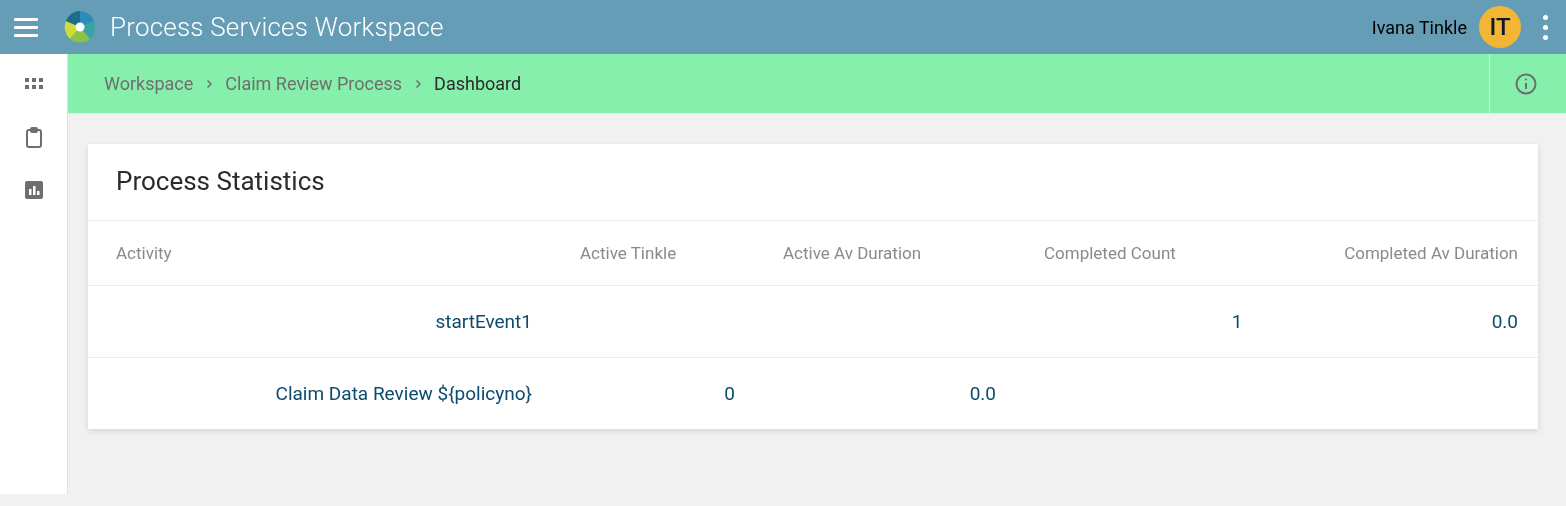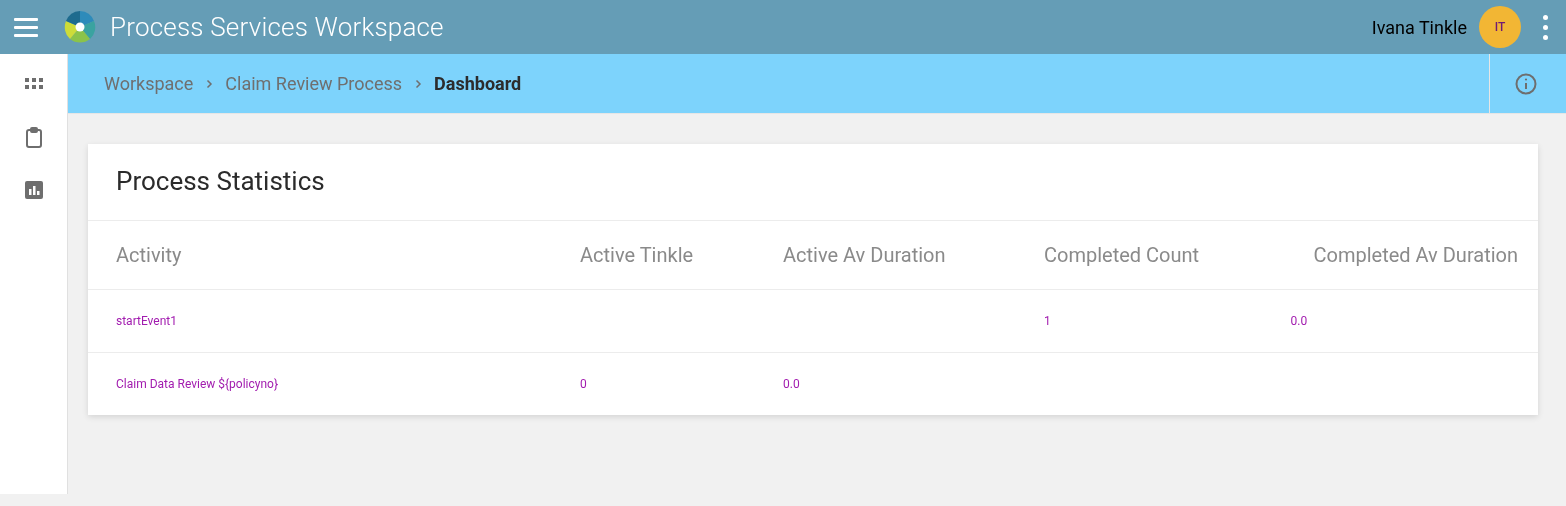--- a/index.html
+++ b/index.html
@@ -32,66 +32,66 @@
   .app-logo {
     width: 36px; height: 36px; margin-right: 12px; display:flex; align-items:center; justify-content:center;
   }
   .app-title {
     font-size: 26px; font-weight: 300; letter-spacing: .2px; color:#fff;
   }
   .topbar-spacer { flex: 1; }
   .username { font-size: 18px; color: #000000; margin-right: 12px; }
   .avatar {
     width: 42px; height: 42px; border-radius: 50%;
-    background: #f2b634; color:#701a75;
+    background: #f2b634; color:#0f172a;
     display:flex; align-items:center; justify-content:center;
-    font-size: 12px; font-weight: 500;
+    font-size: 24px; font-weight: 500;
     margin-right: 16px;
   }
   .kebab { display:flex; flex-direction:column; gap:5px; cursor:pointer; padding:6px; }
   .kebab span { width:5px; height:5px; border-radius:50%; background:#fff; }
 
   
   .main { display:flex; height: calc(506px - 66px); }
   .sidebar {
     width: 68px; background:#fff; border-right:1px solid #e0e0e0;
     display:flex; flex-direction:column; align-items:center; padding-top:20px; gap:28px;
   }
   .side-icon { color:#6e6e6e; cursor:pointer; display:flex; }
   .side-icon.active { color:#6e6e6e; }
 
   .content { flex:1; background:#f1f1f1; position:relative; }
   .breadcrumb-bar {
-    height: 60px; background:#7dd3fc; border-bottom:1px solid #e6e6e6;
+    height: 60px; background:#86efac; border-bottom:1px solid #e6e6e6;
     display:flex; align-items:center; padding-left:36px; padding-right:20px;
     color:#6f6f6f; font-size:18px;
   }
   .breadcrumb-bar .crumb { cursor:pointer; }
   .breadcrumb-bar .sep { margin: 0 10px; display:flex; }
-  .breadcrumb-bar .current { color:#2c2c2c; font-weight:700; }
+  .breadcrumb-bar .current { color:#2c2c2c; font-weight:400; }
   .breadcrumb-spacer { flex:1; }
   .info-btn { color:#6e6e6e; cursor:pointer; display:flex; padding:6px; border-left:1px solid #e6e6e6; height:100%; align-items:center; padding-left:24px; padding-right:8px;}
 
   .card {
     margin: 30px 28px 0 20px;
     background:#fff;
     box-shadow: 0 2px 6px rgba(0,0,0,.12);
   }
   .card-title {
     font-size: 26px; color:#2b2b2b; font-weight:400;
     padding: 22px 32px 24px 28px;
   }
   table.stats { width:100%; border-collapse:collapse; }
   table.stats th {
-    text-align:left; font-weight:400; color:#8a8a8a; font-size:20px;
+    text-align:left; font-weight:400; color:#8a8a8a; font-size:17px;
     padding: 22px 20px 22px 28px;
     border-top:1px solid #ececec; border-bottom:1px solid #ececec;
   }
   table.stats td {
-    text-align:left; color:#a21caf; font-size:12px;
+    text-align:right; color:#0c4a6e; font-size:19px;
     padding: 24px 20px 24px 28px;
     border-bottom:1px solid #ececec;
   }
   table.stats tr:last-child td { border-bottom:none; }
   table.stats .col-activity { width: 32%; }
   table.stats .col-ac { width: 14%; }
   table.stats .col-ad { width: 18%; }
   table.stats .col-cc { width: 17%; }
   table.stats .col-cd { width: 19%; text-align: right; }
 </style>

